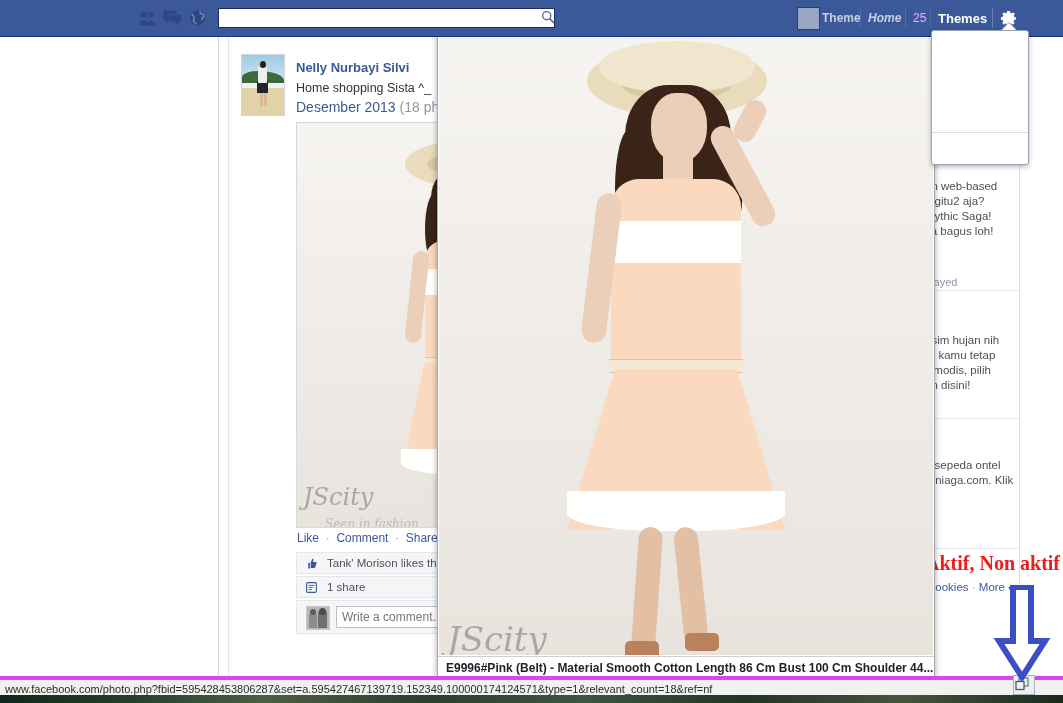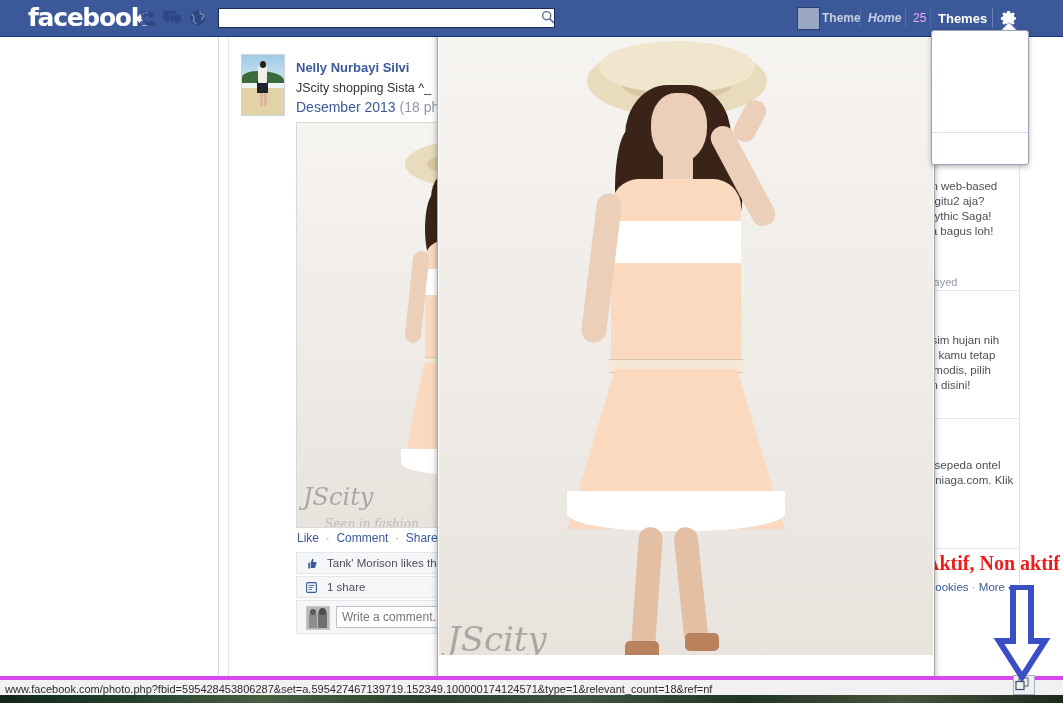--- a/index.html
+++ b/index.html
@@ -184,21 +184,21 @@
       <div class="hill"></div>
       <div class="sand"></div>
       <div class="surf"></div>
     <div class="leg"></div>
       <div class="leg2"></div>
     <div class="skirt"></div>
       <div class="body"></div>
       <div class="head"></div>
   </div>
   <div id="storyname">Nelly Nurbayi Silvi</div>
-  <div id="storytext">JScity shopping Sista ^_</div>
+  <div id="storytext">Home shopping Sista ^_</div>
   <div id="storysub">
     <span>Desember 2013</span>
     <span class="cnt">(18 phot</span>
   </div>
 
   <div id="feedphotobox">
     <div class="model">
       <div class="m-bg"></div>
 
       <div class="m-hat" style="left:108px;top:18px;width:116px;height:46px;"></div>
@@ -340,24 +340,26 @@
         <div class="m-skirt-hem" style="left:128px;top:470px;width:218px;height:40px;border-radius:0 0 44% 44%;"></div>
 
         <div class="m-leg" style="left:196px;top:506px;width:24px;height:126px;border-radius:12px;transform:rotate(4deg);"></div>
         <div class="m-leg" style="left:240px;top:506px;width:24px;height:120px;border-radius:12px;transform:rotate(-6deg);"></div>
         <div class="m-shoe" style="left:186px;top:620px;width:34px;height:18px;border-radius:5px;"></div>
         <div class="m-shoe" style="left:246px;top:612px;width:34px;height:18px;border-radius:5px;"></div>
 
         <div class="wm" style="left:8px;top:598px;font-size:34px;">JScity</div>
       </div>
     </div>
+    <div id="lbcaption">
+      <span>E9996#Pink (Belt) - Material Smooth Cotton Length 86 Cm Bust 100 Cm Shoulder 44...</span>
+    </div>
   </div>
 
   <div id="fbbar">
-    <div id="fblogo">facebook</div>
 
     <div id="ic-friends" class="navicon">
       <svg width="19" height="18" viewBox="0 0 20 18">
         <circle cx="6" cy="5" r="3.4" fill="#2c4580"></circle>
           <path d="M1 17c0-3.4 2.2-5.6 5-5.6s5 2.2 5 5.6z" fill="#2c4580"></path>
         <circle cx="13.5" cy="5.5" r="3" fill="#2c4580"></circle>
           <path d="M9.5 17c0-3.1 1.9-5.1 4.2-5.1s4.2 2 4.2 5.1z" fill="#2c4580"></path>
       </svg>
     </div>
     <div id="ic-msg" class="navicon">

